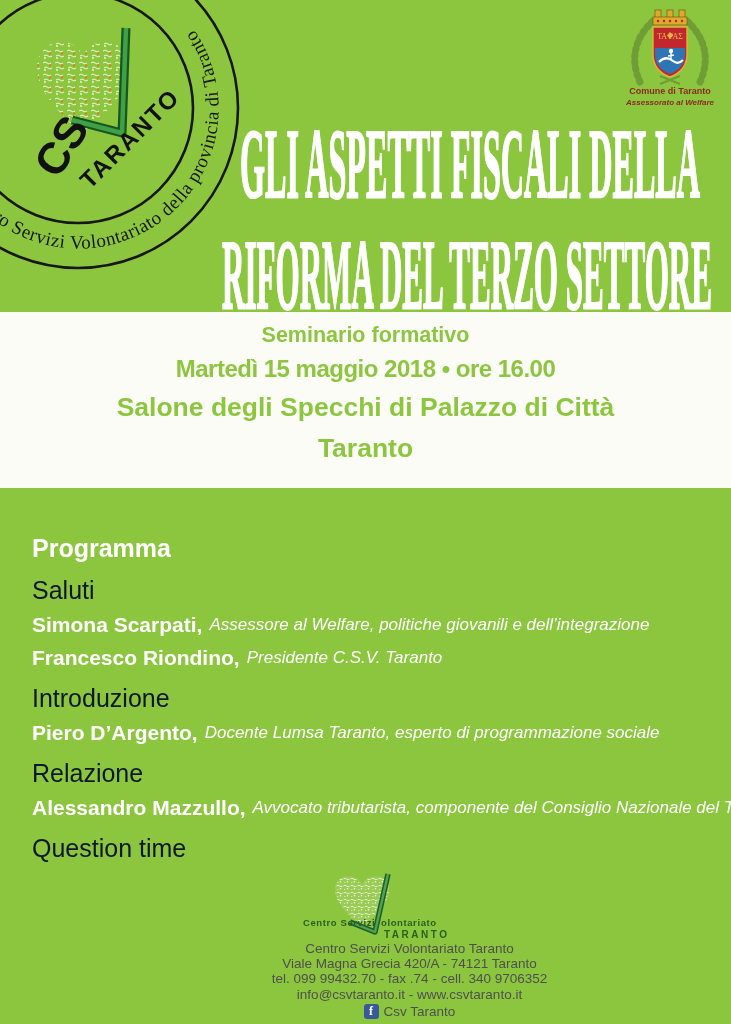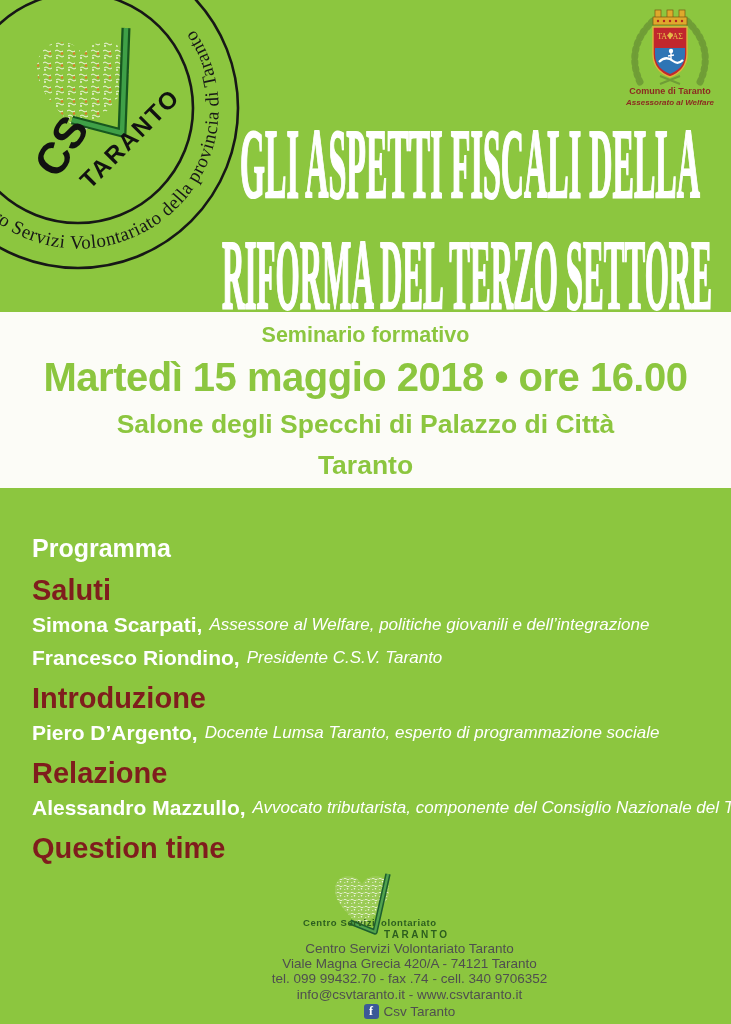--- a/index.html
+++ b/index.html
@@ -7,35 +7,35 @@
     position:relative;width:731px;height:1024px;margin:0 auto;
     background:#8cc63f;overflow:hidden;
     font-family:"Liberation Sans",sans-serif;
   }
   
   .white-band{
     position:absolute;left:0;top:312px;width:731px;height:176px;
     background:#fcfcf7;text-align:center;color:#8cc63f;
   }
   .event-kind{margin-top:11px;font-size:21.5px;font-weight:bold;}
-  .event-date{margin-top:7px;font-size:40px;font-weight:bold;letter-spacing:-0.5px;}
+  .event-date{margin-top:7px;font-size:24px;font-weight:bold;letter-spacing:-0.5px;}
   .event-venue{margin-top:9px;font-size:26.5px;font-weight:bold;}
   .event-city{margin-top:10px;font-size:26.5px;font-weight:bold;}
   
   .title-svg{position:absolute;left:0;top:0;width:731px;height:332px;}
   
   .csv-ring-svg{position:absolute;left:-90px;top:-60px;width:340px;height:340px;}
   .crest-svg{position:absolute;left:618px;top:6px;width:104px;height:80px;}
   .crest-caption{position:absolute;left:600px;top:86px;width:140px;text-align:center;color:#8c2a21;}
   .crest-caption .l1{font-size:9px;font-weight:bold;}
   .crest-caption .l2{font-size:8px;font-weight:bold;font-style:italic;margin-top:2px;}
   
   .program{position:absolute;left:16px;top:533px;width:700px;color:#ffffff;margin-left:16px;}
   .prog-heading{font-size:25px;font-weight:bold;line-height:30px;}
-  .prog-label{font-size:29px;font-weight:bold;line-height:30px;color:#7f1d1d;margin-top:12px;}
+  .prog-label{font-size:25px;font-weight:normal;line-height:30px;color:#0f172a;margin-top:12px;}
   .speaker{display:flex;align-items:flex-end;gap:7px;margin-top:6px;line-height:27px;white-space:nowrap;}
   .sp-name{font-size:21px;font-weight:bold;}
   .sp-role{font-size:17px;font-style:italic;}
   
   .footer-logo-svg{position:absolute;left:280px;top:870px;width:170px;height:72px;}
   .footer-text{
     position:absolute;left:0;top:941px;width:731px;text-align:center;
     color:#4f4f4f;font-size:13.5px;line-height:15.2px;padding-left:44px;
   }
   .fb-row{display:flex;justify-content:center;align-items:center;gap:5px;margin-top:2px;}

